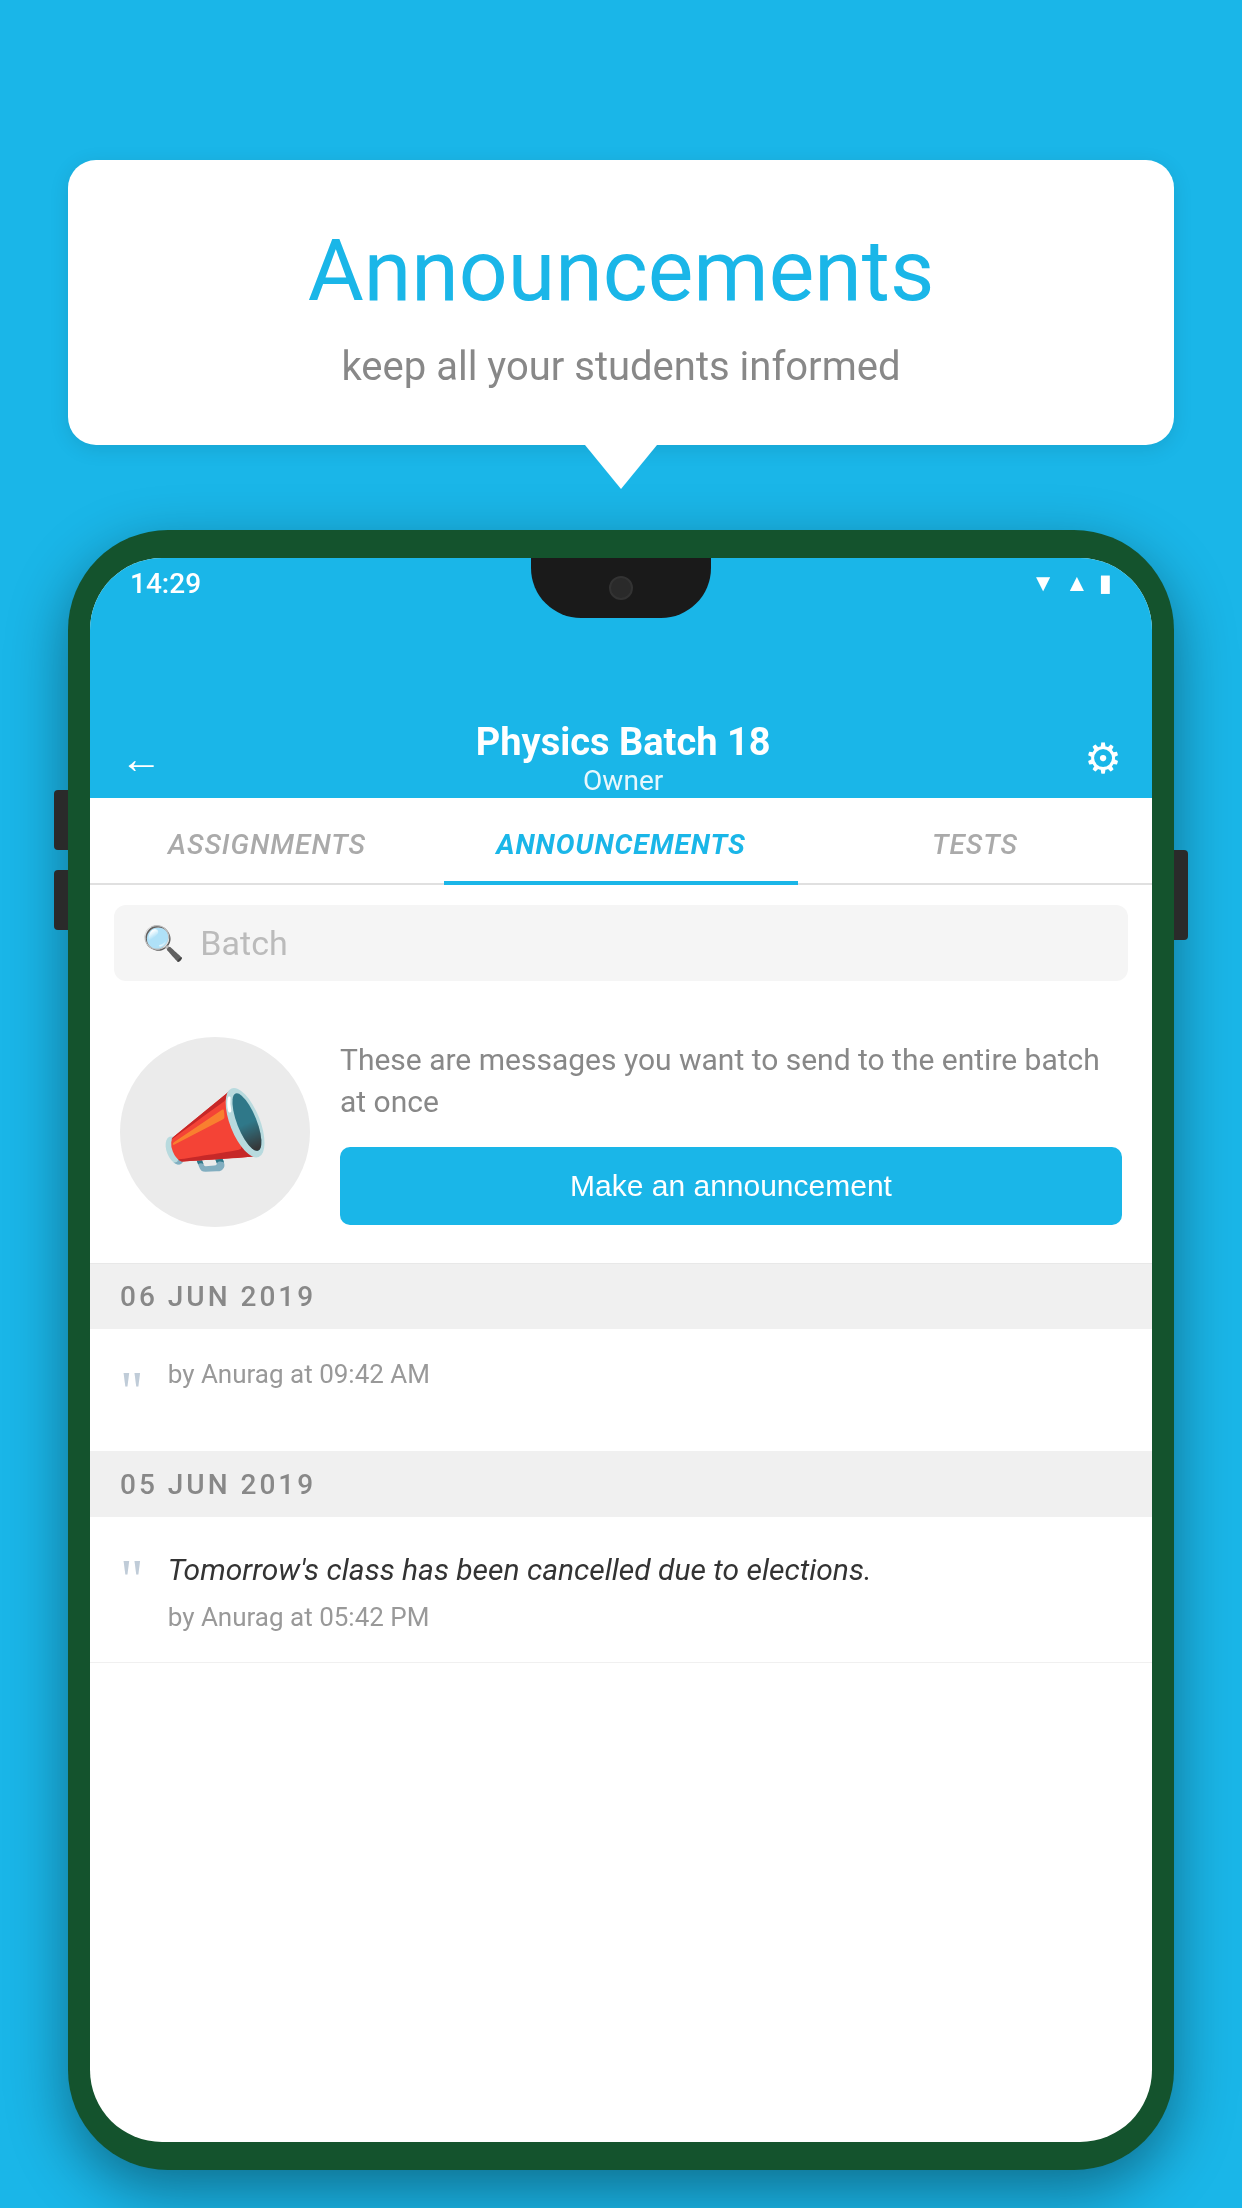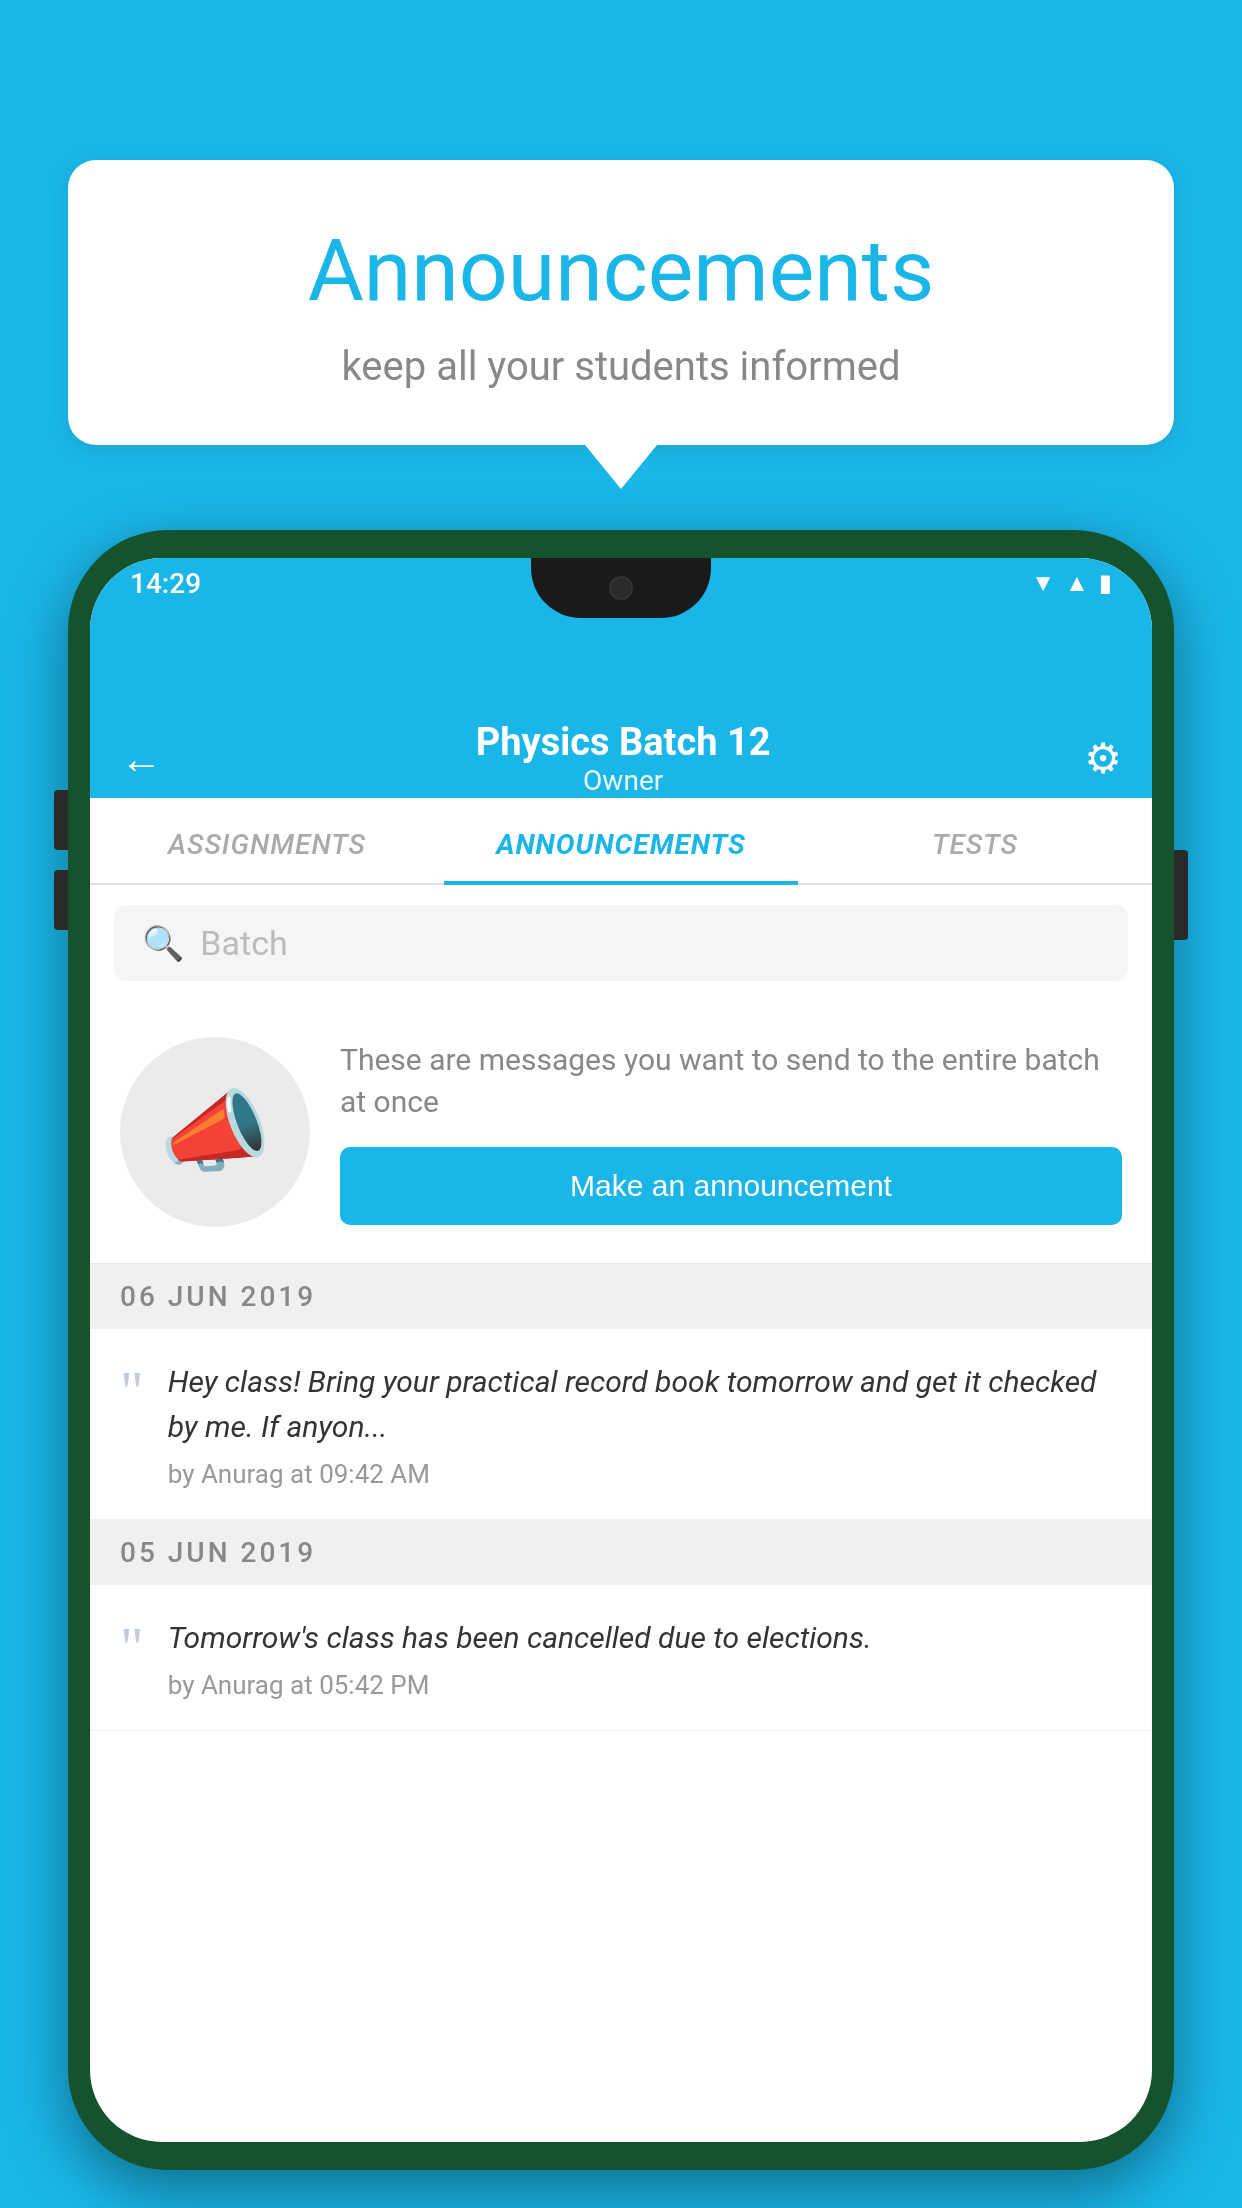--- a/index.html
+++ b/index.html
@@ -399,21 +399,21 @@
 
         <div class="notch-cutout">
           <div class="camera-dot"></div>
         </div>
       </div>
 
       <div class="app-bar">
         <div class="app-bar-content">
           <span class="back-btn">←</span>
           <div class="app-bar-title-group">
-            <div class="app-bar-title">Physics Batch 12</div>
+            <div class="app-bar-title">Physics Batch 18</div>
             <div class="app-bar-subtitle">Owner</div>
           </div>
           <span class="settings-btn">⚙</span>
         </div>
       </div>
 
       <div class="tabs-row">
         <div class="tab">
           <span>ASSIGNMENTS</span>
         </div>
@@ -440,21 +440,20 @@
           <div class="cta-desc">These are messages you want to send to the entire batch at once</div>
           <button class="make-announcement-btn">Make an announcement</button>
         </div>
       </div>
 
       <div class="date-separator">06  JUN  2019</div>
 
       <div class="announcement-item">
         <div class="quote-icon">"</div>
         <div class="announcement-content">
-          <div class="announcement-text">Hey class! Bring your practical record book tomorrow and get it checked by me. If anyon...</div>
           <div class="announcement-meta">by Anurag at 09:42 AM</div>
         </div>
       </div>
 
       <div class="date-separator">05  JUN  2019</div>
 
       <div class="announcement-item">
         <div class="quote-icon">"</div>
         <div class="announcement-content">
           <div class="announcement-text">Tomorrow's class has been cancelled due to elections.</div>

